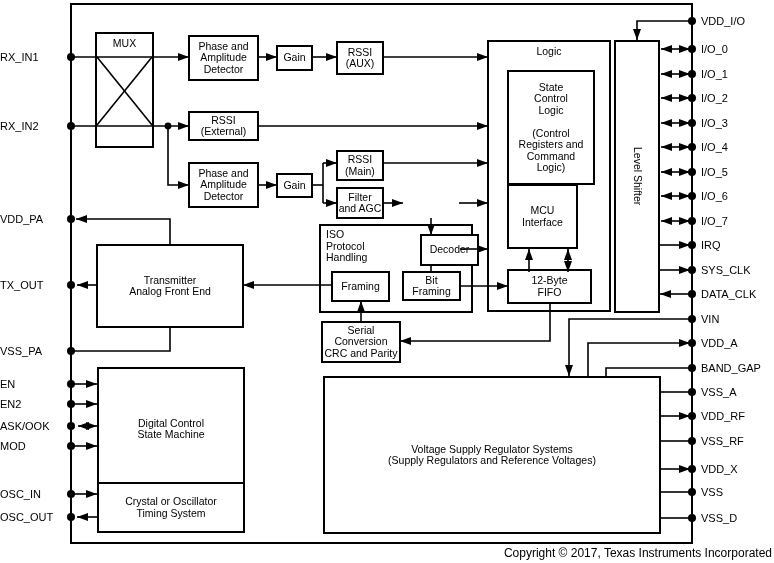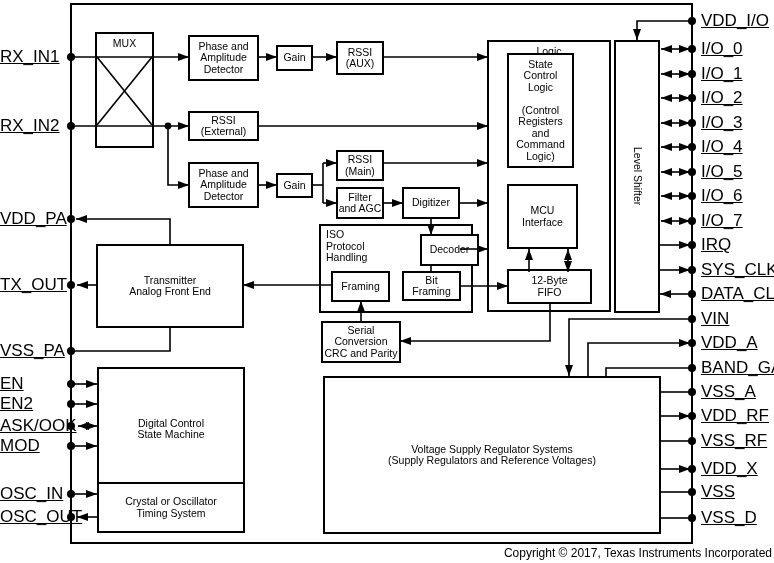--- a/index.html
+++ b/index.html
@@ -5,21 +5,21 @@
   html,body{margin:0;padding:0;background:#fff;}
   #stage{position:relative;width:774px;height:563px;background:#fff;
          font-family:"Liberation Sans",sans-serif;color:#000;overflow:hidden;}
   .box{position:absolute;border:2px solid #000;background:#fff;box-sizing:border-box;
        display:flex;align-items:center;justify-content:center;text-align:center;
        font-size:10.5px;line-height:11.5px;z-index:1;}
   .box .bt{white-space:pre-line;}
   .vtop{align-items:flex-start;padding-top:4px;}
   .tl{align-items:flex-start;justify-content:flex-start;text-align:left;padding:3px 0 0 5px;}
   .vert .bt{writing-mode:vertical-rl;white-space:nowrap;}
-  .pin{position:absolute;font-size:17px;line-height:16px;height:16px;z-index:3;white-space:nowrap;text-decoration:underline;}
+  .pin{position:absolute;font-size:11px;line-height:16px;height:16px;z-index:3;white-space:nowrap;}
   .pl{left:0;width:63px;}
   .pr{left:701px;text-align:left;}
   #wires{position:absolute;left:0;top:0;z-index:2;}
   #copyright{position:absolute;right:2px;top:546px;font-size:12px;z-index:3;margin-left:35px;}
 </style>
 </head>
 <body>
 
 <div id="stage">
 
@@ -51,28 +51,25 @@
       <span class="bt">Gain</span>
     </div>
   <div class="box" style="left:336px;top:150px;width:48px;height:31px">
       <span class="bt">RSSI
 (Main)</span>
     </div>
   <div class="box" style="left:336px;top:187px;width:48px;height:32px">
       <span class="bt">Filter
 and AGC</span>
     </div>
-  <div class="box" style="left:402px;top:187px;width:58px;height:32px">
-      <span class="bt">Digitizer</span>
-    </div>
 
   <div class="box vtop" style="left:487px;top:40px;width:124px;height:272px">
       <span class="bt">Logic</span>
     </div>
-  <div class="box" style="left:507px;top:53px;width:67px;height:115px">
+  <div class="box" style="left:507px;top:70px;width:88px;height:115px">
       <span class="bt">State
 Control
 Logic
 
 (Control
 Registers and
 Command
 Logic)</span>
     </div>
   <div class="box" style="left:507px;top:184px;width:71px;height:65px">

